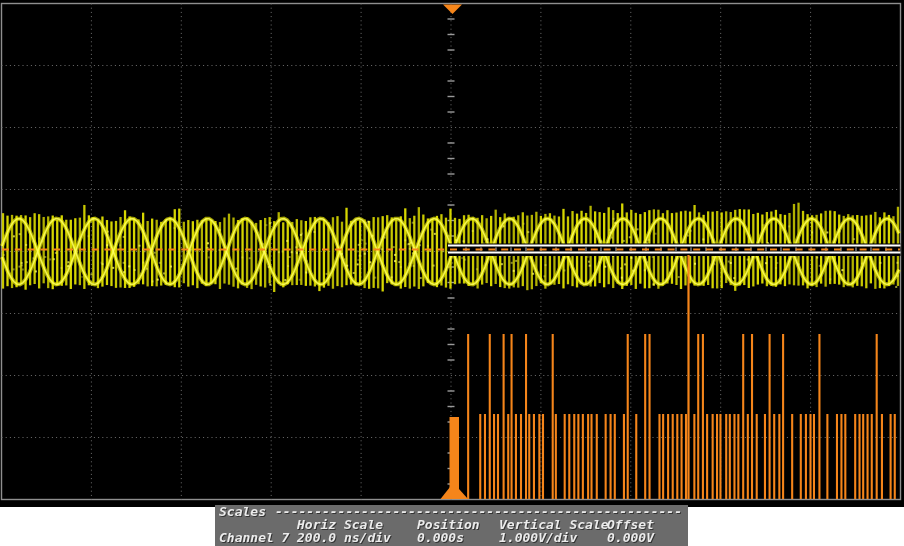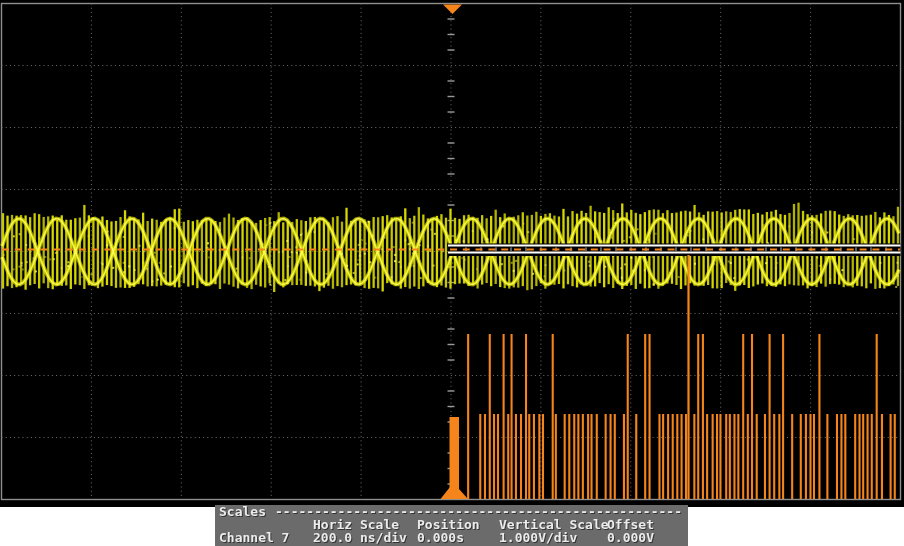--- a/index.html
+++ b/index.html
@@ -10,24 +10,24 @@
   .scope-svg{position:absolute;left:0;top:0;display:block;}
   .bottom-strip{position:absolute;left:0;top:507px;width:904px;height:39px;background:#ffffff;}
   .scales-panel{
     position:absolute;left:215px;top:505px;width:473px;height:41px;
     background:#6b6b6b;z-index:2;
   }
   .scales-panel span{
     position:absolute;
     font-family:"DejaVu Sans Mono","Liberation Mono",monospace;
     font-size:13px;font-weight:bold;line-height:11px;
-    color:#ececec;text-shadow:1px 1px 0 #343434;white-space:pre;
+    color:#ececec;text-shadow:1px 1px 0 #343434;white-space:pre;font-style:italic;
   }
   .r1{top:1px;} .r2{top:14px;} .r3{top:27px;}
-  .c0{left:4px;} .cd{left:60px;} .c1{left:98px;} .c2{left:202px;} .c3{left:284px;} .c4{left:392px;}
+  .c0{left:4px;} .cd{left:60px;} .c1{left:82px;} .c2{left:202px;} .c3{left:284px;} .c4{left:392px;}
 </style>
 </head>
 <body>
 
 <div class="screen">
 
   <svg id="scope" class="scope-svg" width="904" height="502" viewBox="0 0 904 502">
     <g id="g-grid">
         <rect x="1.5" y="3.5" width="899" height="496" fill="none" stroke="#8f8f8f" stroke-width="1.4"></rect>
         <line x1="91.4" y1="3.5" x2="91.4" y2="499.5" stroke="#6f6f6f" stroke-width="1" stroke-dasharray="1 3.2"></line>

